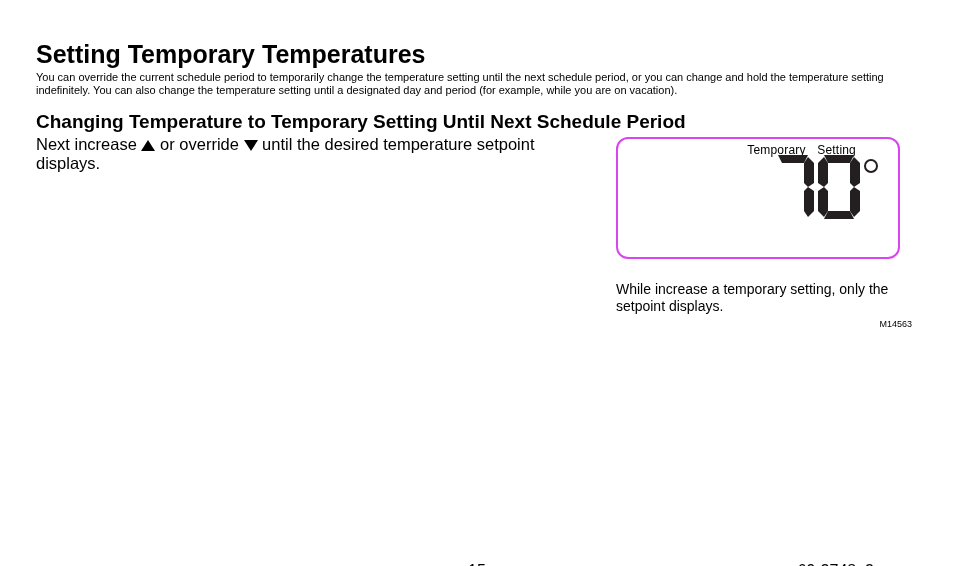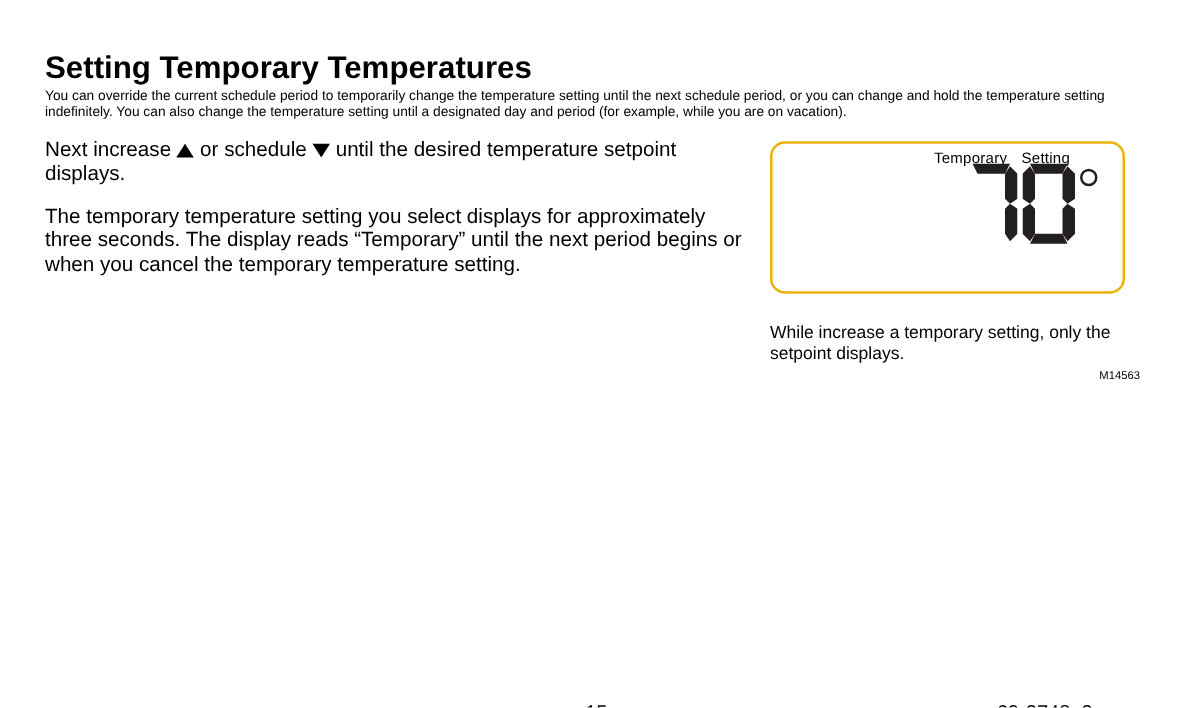--- a/index.html
+++ b/index.html
@@ -66,21 +66,21 @@
   }
 
   
   .lcd-wrap {
     position: relative;
     margin-top: 2px;
   }
   .lcd {
     width: 284px;
     height: 122px;
-    border: 2px solid #eab308;
+    border: 2px solid #d946ef;
     border-radius: 12px;
     position: relative;
     box-sizing: border-box;
   }
   .lcd-label {
     position: absolute;
     top: 4px;
     right: 42px;
     font-size: 12px;
     letter-spacing: 0.2px;
@@ -136,27 +136,27 @@
   }
 </style>
 </head>
 <body>
 
 <div class="page">
 
   <h1>Setting Temporary Temperatures</h1>
   <p class="intro">You can override the current schedule period to temporarily change the temperature setting until the next schedule period, or you can change and hold the temperature setting indefinitely. You can also change the temperature setting until a designated day and period (for example, while you are on vacation).</p>
 
+  <h2>Changing Temperature to Temporary Setting Until Next Schedule Period</h2>
 
   <div class="columns">
     <div class="left">
       <p>
-        <span>Next increase </span><span class="tri-up"></span><span> or schedule </span><span class="tri-down"></span><span> until the desired temperature setpoint displays.</span>
+        <span>Next increase </span><span class="tri-up"></span><span> or override </span><span class="tri-down"></span><span> until the desired temperature setpoint displays.</span>
       </p>
-      <p>The temporary temperature setting you select displays for approximately three seconds. The display reads “Temporary” until the next period begins or when you cancel the temporary temperature setting.</p>
     </div>
 
     <div class="right">
       <div class="lcd-wrap">
         <div class="lcd">
           <div class="lcd-label">Temporary   Setting</div>
           <div class="lcd-digits" aria-label="70">
             
             <svg class="digit" width="42" height="68" viewBox="0 0 42 68">
               <g fill="#231f20">

